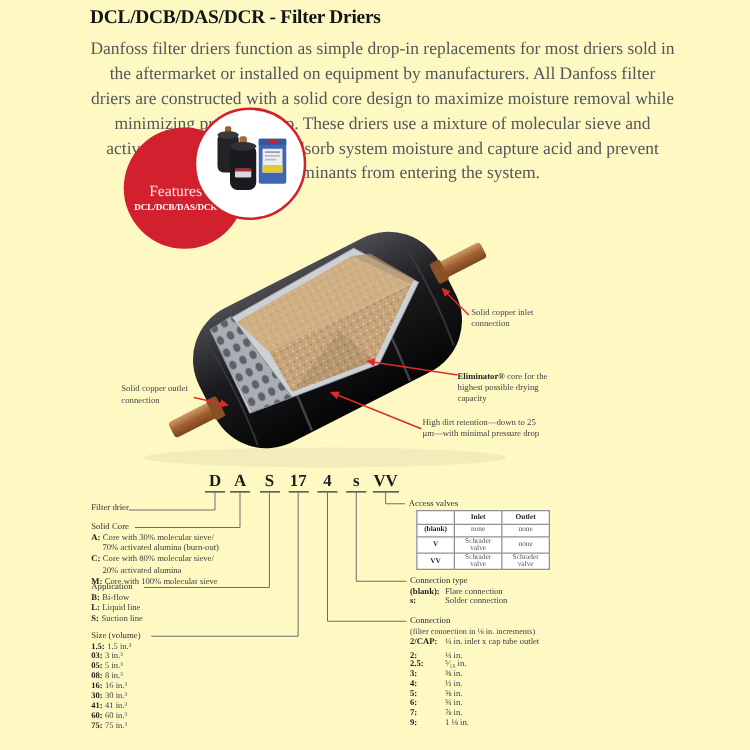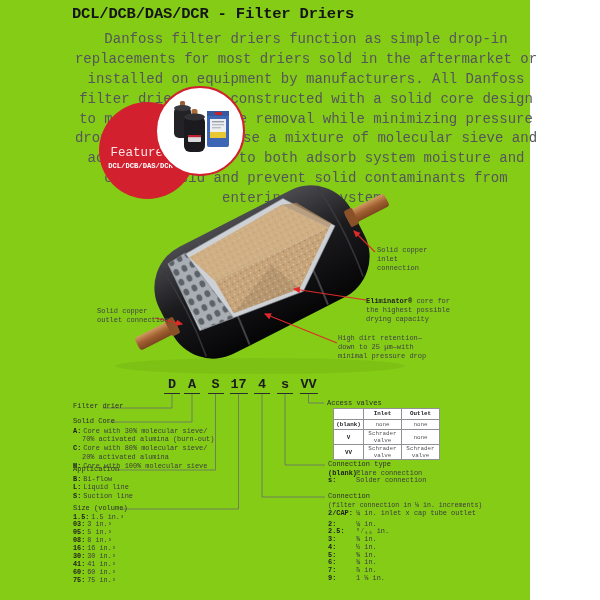--- a/index.html
+++ b/index.html
@@ -1,18 +1,18 @@
 <!DOCTYPE html>
 <html><head>
 <meta charset="utf-8">
 <style>
   * { margin:0; padding:0; box-sizing:border-box; }
   html,body { width:600px; height:600px; overflow:hidden; background:#fff; }
-  .page { position:relative; width:530px; height:600px; background:#84cc16;
-          font-family:Liberation Mono, monospace; color:#232427; }
+  .page { position:relative; width:600px; height:600px; background:#fef9c3;
+          font-family:Liberation Serif, serif; color:#232427; }
   .abs { position:absolute; }
 
   .title { left:72px; top:5px; font-size:15.5px; font-weight:700; color:#141517; letter-spacing:-0.2px; }
   .intro { left:72px; top:30px; width:468px; font-size:14px; line-height:1.42; color:#55565a;text-align:center; }
 
   
   .circle-red { left:99px; top:102px; width:97px; height:97px; border-radius:50%;
                 background:#d2202e; z-index:2; }
   .circle-red .features { position:absolute; left:0; right:14px; top:44px; text-align:center;
                 font-size:12.5px; color:rgba(255,255,255,.88); }

